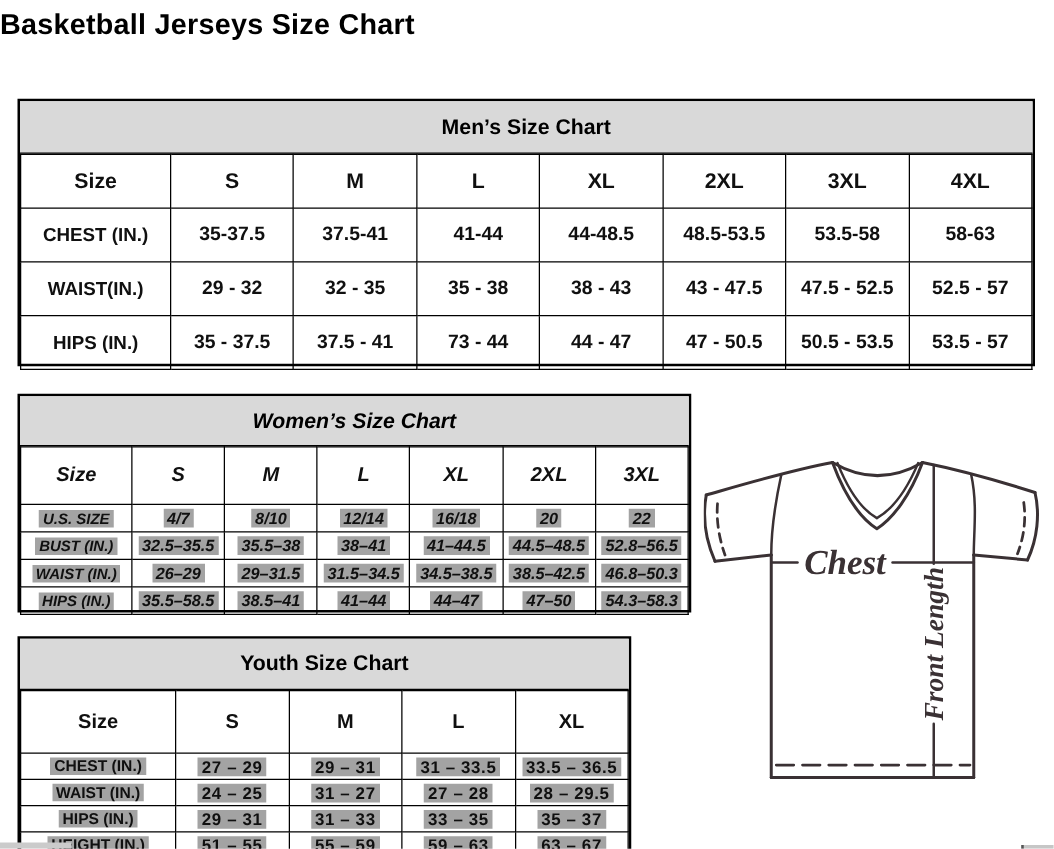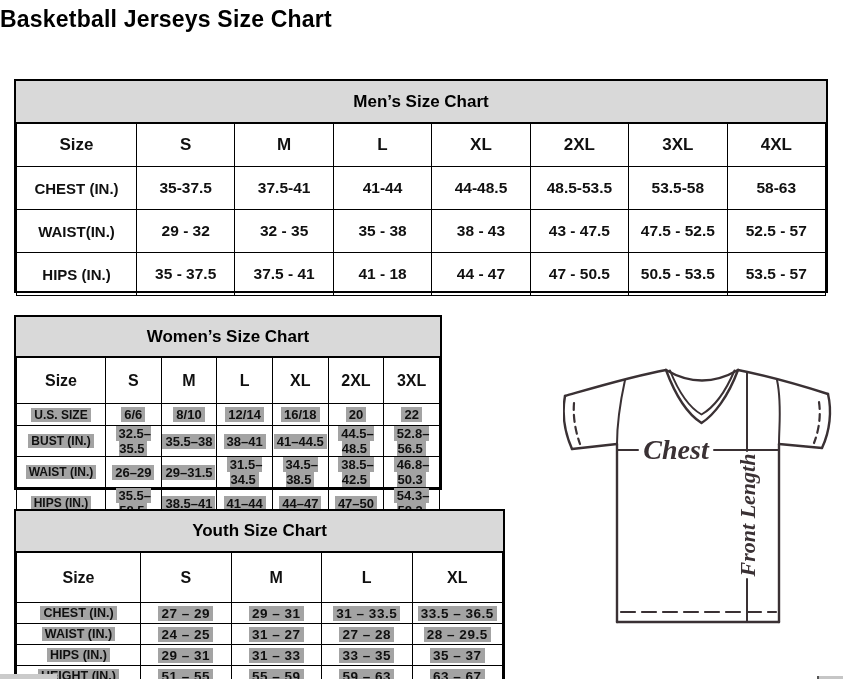--- a/index.html
+++ b/index.html
@@ -27,21 +27,21 @@
   
   .men-box{left:14px;top:62px;width:814px;height:214px;}
   .men-box .chart-title{height:41px;}
   .men-table thead tr{height:43px;}
   .men-table tbody tr{height:43px;}
   .men-table th:first-child{width:119px;}
   .men-table thead th{font-size:17px;}
   .men-table tbody th{font-size:15px;}
   .men-table tbody td{font-size:15.5px;}
   
-  .women-box{left:14px;top:298px;width:428px;height:175px;}
+  .women-box{left:14px;top:298px;width:539px;height:175px;font-style:italic;}
   .women-box .chart-title{height:39px;}
   .women-table thead tr{height:46px;}
   .women-table tbody tr{height:22px;}
   .women-table th:first-child{width:88px;}
   .women-table thead th{font-size:16px;}
   .women-table tbody th{font-size:12px;}
   .women-table tbody td{font-size:13px;}
   
   .youth-box{left:14px;top:492px;width:491px;height:201px;}
   .youth-box .chart-title{height:40px;}
@@ -102,21 +102,21 @@
           <td><span>35 - 38</span></td>
           <td><span>38 - 43</span></td>
           <td><span>43 - 47.5</span></td>
           <td><span>47.5 - 52.5</span></td>
           <td><span>52.5 - 57</span></td>
         </tr>
         <tr>
           <th><span>HIPS (IN.)</span></th>
           <td><span>35 - 37.5</span></td>
           <td><span>37.5 - 41</span></td>
-          <td><span>41 - 18</span></td>
+          <td><span>73 - 44</span></td>
           <td><span>44 - 47</span></td>
           <td><span>47 - 50.5</span></td>
           <td><span>50.5 - 53.5</span></td>
           <td><span>53.5 - 57</span></td>
         </tr>
       </tbody>
   </table>
 </div>
 
 <div class="chart-box women-box">
@@ -129,21 +129,21 @@
           <th>M</th>
           <th>L</th>
           <th>XL</th>
           <th>2XL</th>
           <th>3XL</th>
         </tr>
       </thead>
     <tbody>
         <tr>
           <th><span>U.S. SIZE</span></th>
-          <td><span>6/6</span></td>
+          <td><span>4/7</span></td>
           <td><span>8/10</span></td>
           <td><span>12/14</span></td>
           <td><span>16/18</span></td>
           <td><span>20</span></td>
           <td><span>22</span></td>
         </tr>
         <tr>
           <th><span>BUST (IN.)</span></th>
           <td><span>32.5–35.5</span></td>
           <td><span>35.5–38</span></td>

